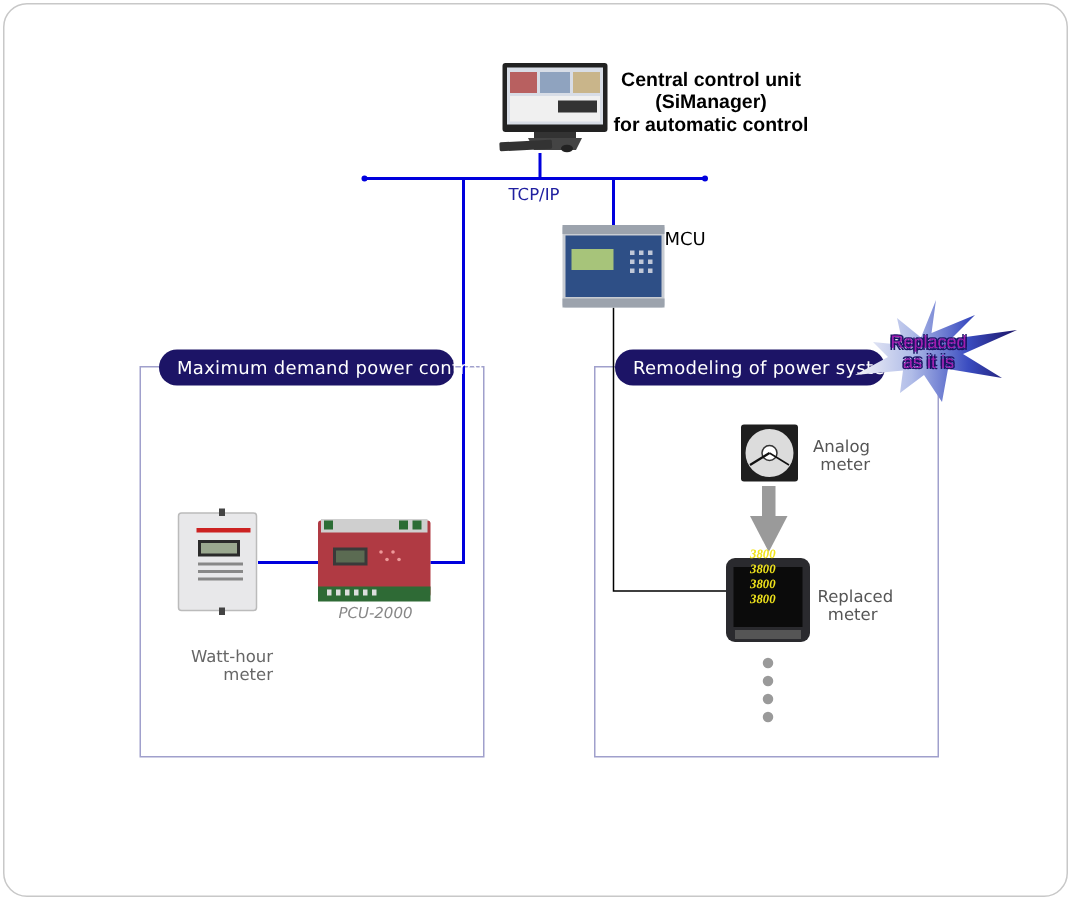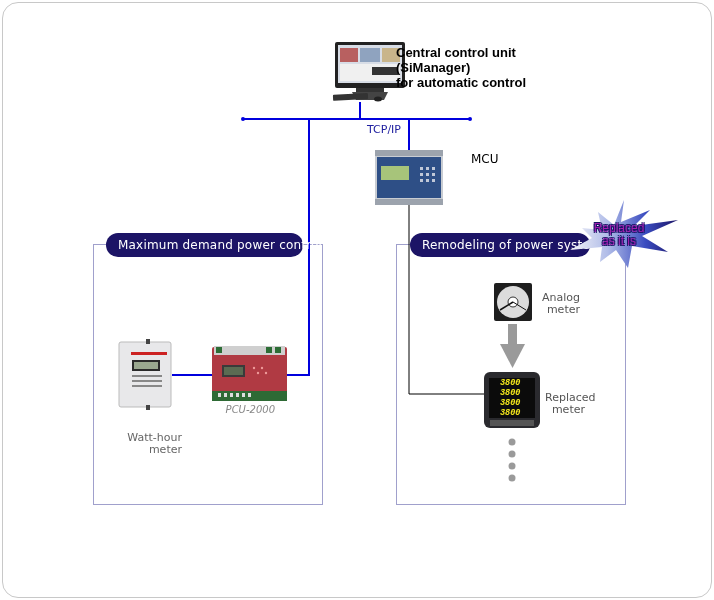--- a/index.html
+++ b/index.html
@@ -19,22 +19,22 @@
   }
   .pill {
     position: absolute; height: 24px; border-radius: 12px;
     background: #1c1466; color: #ffffff;
     font-size: 12px; line-height: 24px; padding: 0 12px; white-space: nowrap;
     letter-spacing: 0.2px;
   }
 
   .lbl { position: absolute; font-size: 11px; color: #666; text-align: right; line-height: 12px; }
   .title-lbl { position: absolute; font-family: "Liberation Sans", sans-serif; font-weight: bold;
-    font-size: 13px; color: #000; line-height: 15px; }
-  .blk-lbl { position: absolute; font-size: 11px; color: #000; margin-left: 28px; }
+    font-size: 13px; color: #000; text-align: center; line-height: 15px; }
+  .blk-lbl { position: absolute; font-size: 11px; color: #000; }
 
   svg { position: absolute; left: 0; top: 0; overflow: visible; }
 </style>
 </head>
 <body>
 
 <div class="frame"></div>
 
 <div class="section-box" style="left:93px; top:244px; width:230px; height:261px;"></div>
 <div class="section-box" style="left:396px; top:244px; width:230px; height:261px;"></div>
@@ -186,21 +186,21 @@
 <div class="lbl" style="left:536px; top:292px; width:44px; font-size:11px; color:#555;">
   <div>Analog</div>
   <div>meter</div>
 </div>
 
 <svg width="714" height="600">
   <rect x="484" y="372" width="56" height="56" rx="6" fill="#2a2a2e"></rect>
   <rect x="489" y="378" width="46" height="40" fill="#0b0b0b"></rect>
   <rect x="490" y="420" width="44" height="6" fill="#555"></rect>
 </svg>
-<div class="abs" style="left:500px; top:378px; width:32px; font-family:Liberation Mono, monospace; font-size:8.5px; line-height:10px; color:#f1e41c; font-style:italic; font-weight:bold;">
+<div class="abs" style="left:500px; top:364px; width:32px; font-family:Liberation Serif, serif; font-size:8.5px; line-height:10px; color:#f1e41c; font-style:italic; font-weight:bold;">
   <div>3800</div>
   <div>3800</div>
   <div>3800</div>
   <div>3800</div>
 </div>
 <div class="lbl" style="left:545px; top:392px; width:40px; font-size:11px; color:#555;">
   <div>Replaced</div>
   <div>meter</div>
 </div>
 

